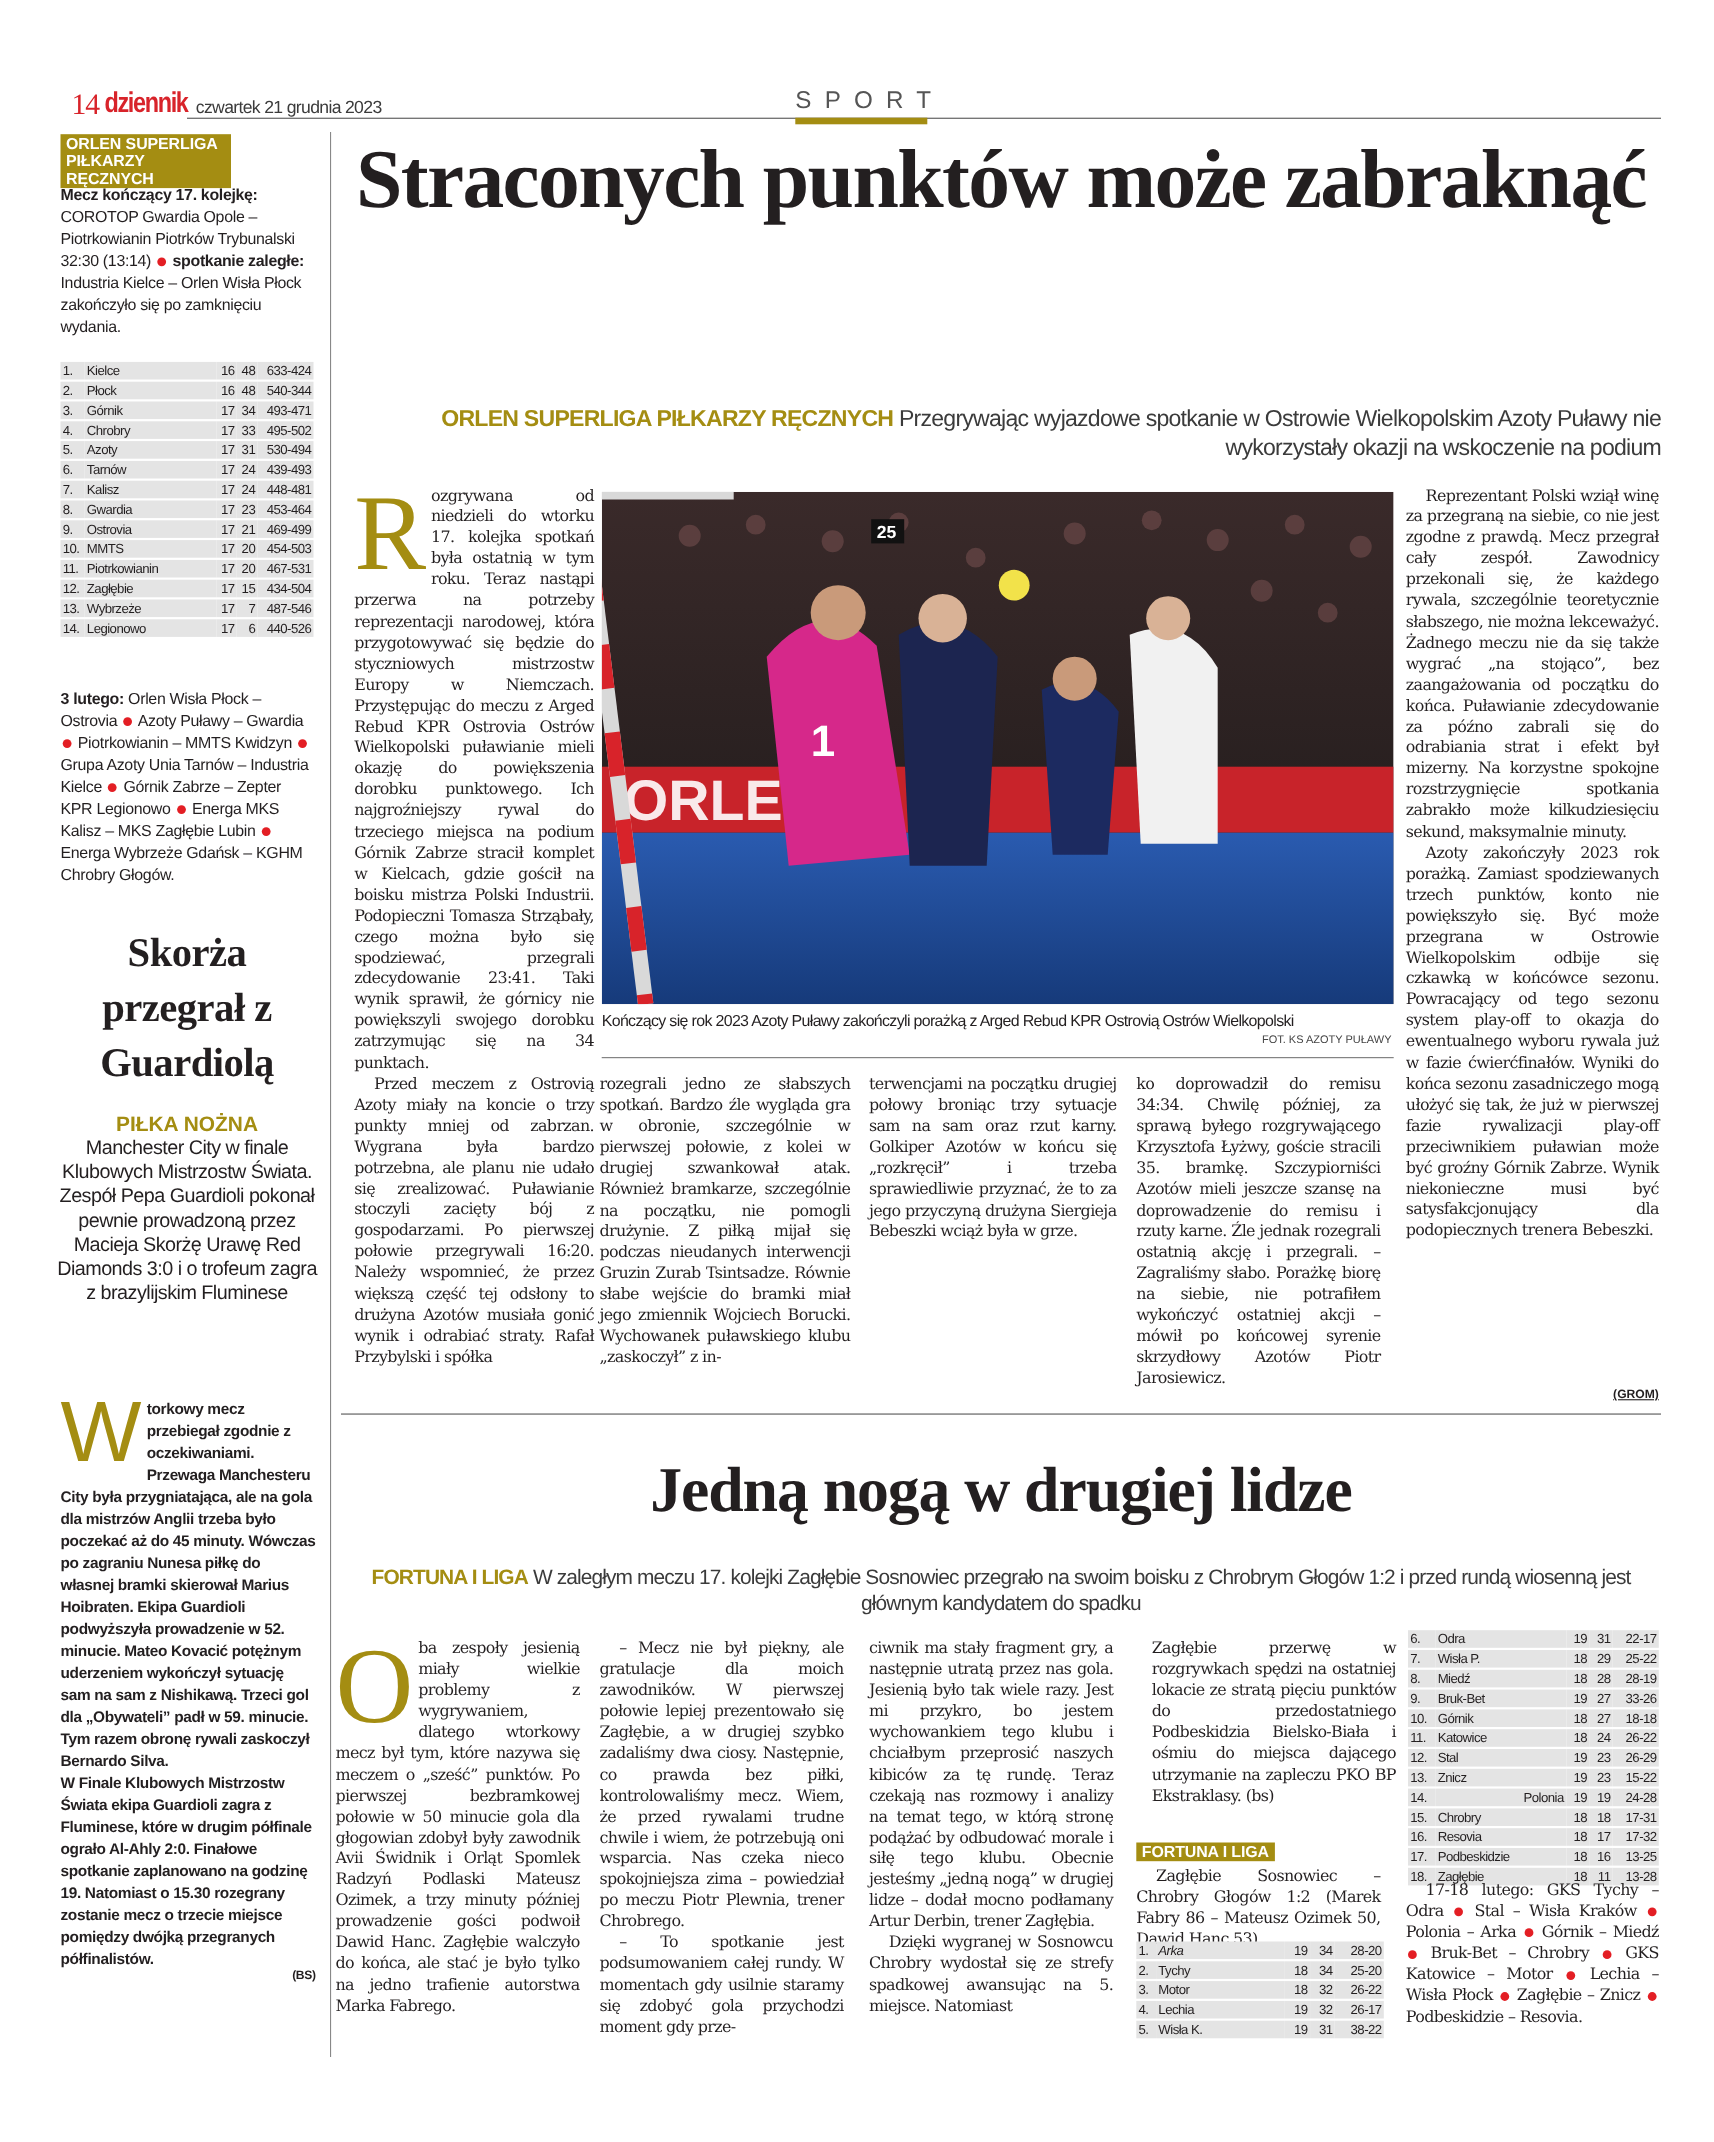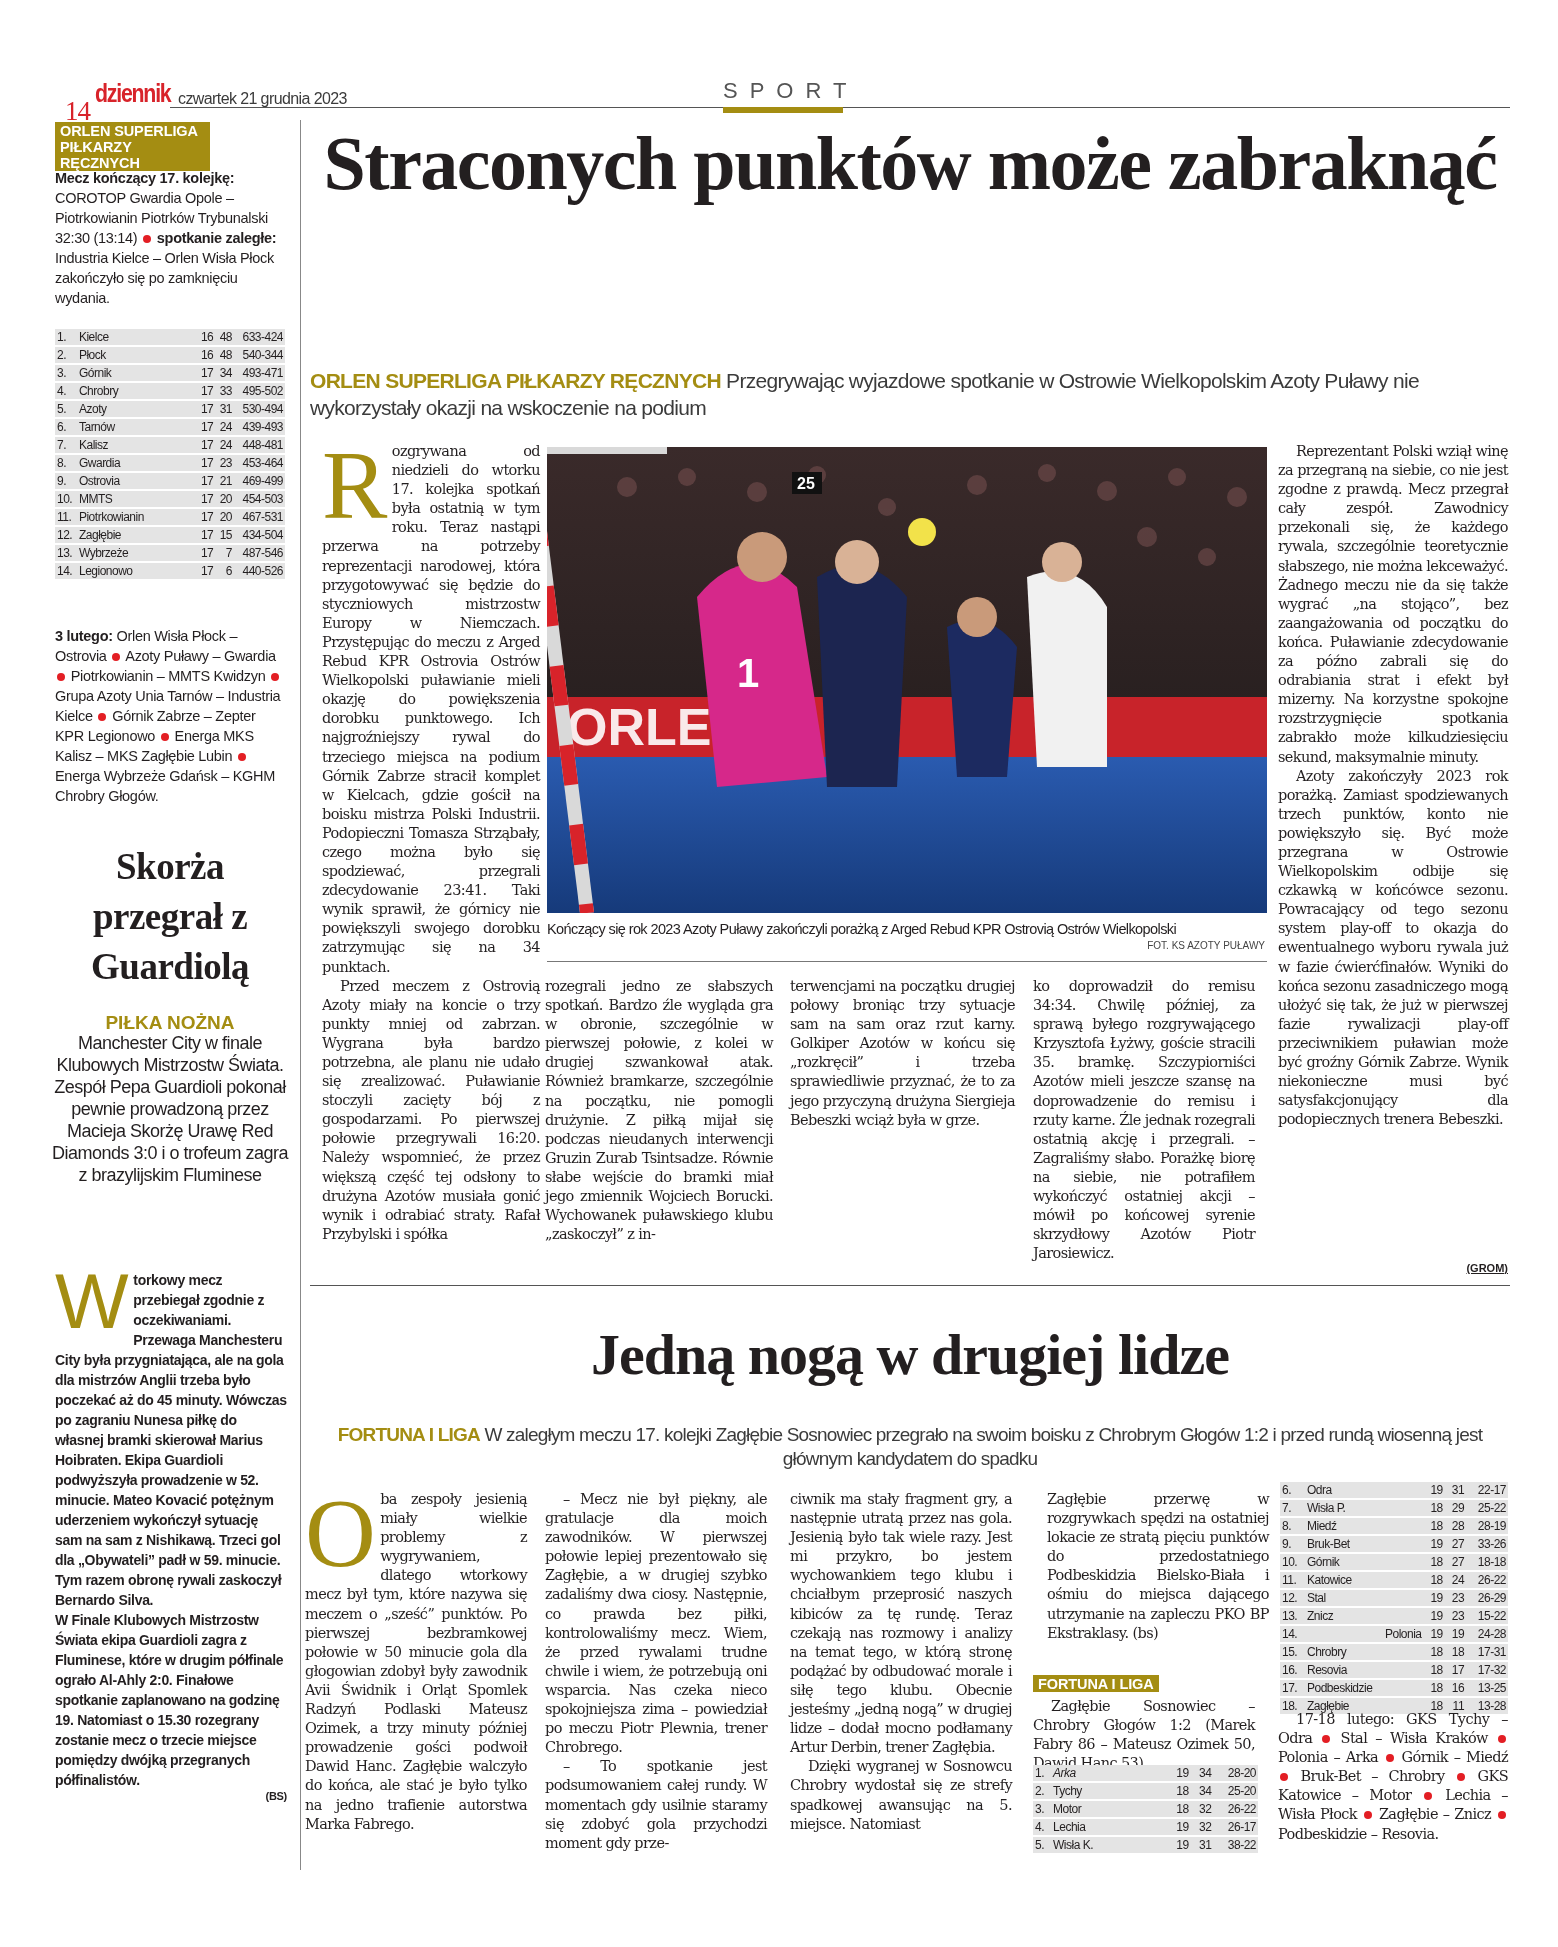--- a/index.html
+++ b/index.html
@@ -3,21 +3,21 @@
 <meta charset="utf-8">
 <style>
   html, body { margin: 0; padding: 0; background: #fff; }
   body { width: 1558px; height: 1947px; position: relative; overflow: hidden; color: #231f20; }
   .abs { position: absolute; }
   .sans { font-family: "Liberation Sans", "DejaVu Sans", sans-serif; }
   .gold { color: #a48d12; }
   .goldbg { background: #a48d12; color: #fff; }
 
   
-  #pagenum { left: 65px; top: 96px; font: 400 27px "Liberation Serif", serif; color: #d8232a; letter-spacing: -1px; text-align: center; }
+  #pagenum { left: 65px; top: 80px; font: 400 27px "Liberation Serif", serif; color: #d8232a; letter-spacing: -1px; text-align: center; }
   #logo { left: 95px; top: 78px; font: 700 26px "Liberation Sans Narrow", "Liberation Sans", sans-serif; color: #d8232a; letter-spacing: -1.5px; transform: scaleX(0.82); transform-origin: left; }
   #date { left: 178px; top: 90px; font: 400 16px "Liberation Sans", sans-serif; color: #3b3b3b; letter-spacing: -0.6px; }
   #header-rule { left: 170px; top: 107px; width: 1340px; height: 1px; background: #555; }
   #section { left: 723px; top: 78px; font: 300 22px "Liberation Sans", sans-serif; color: #555; letter-spacing: 12px; }
   #section-bar { left: 723px; top: 107px; width: 120px; height: 6px; background: #a48d12; }
 
   
   #sidebar-rule { left: 300px; top: 120px; width: 1px; height: 1750px; background: #888; }
   .tag { display: inline-block; font: 700 14.5px "Liberation Sans", sans-serif; padding: 1px 5px 0; line-height: 16px; text-transform: uppercase; letter-spacing: -0.1px; }
   #sb-tag { left: 55px; top: 122px; width: 155px; }
@@ -33,21 +33,21 @@
   #sk-title { left: 50px; top: 842px; width: 240px; text-align: center; font: 700 37px/50px "Liberation Serif", serif; letter-spacing: -0.5px; }
   #sk-tag { left: 50px; top: 1012px; width: 240px; text-align: center; font: 700 19px "Liberation Sans", sans-serif; }
   #sk-lead { left: 50px; top: 1032px; width: 240px; text-align: center; font: 300 18px/22px "Liberation Sans", sans-serif; letter-spacing: -0.5px; }
   #sk-body { left: 55px; top: 1270px; width: 232px; font: 700 14px/20px "Liberation Sans", sans-serif; letter-spacing: -0.3px; }
   .drop { float: left; font-family: "Liberation Serif", serif; color: #a48d12; line-height: 0.8; margin-right: 5px; }
   .drop.sans { font-family: "Liberation Sans", sans-serif; font-weight: 300; }
   .sig { font: 700 11px "Liberation Sans", sans-serif; text-align: right; }
 
   
   #title1 { left: 310px; top: 118px; width: 1200px; text-align: center; font: 700 76px/90px "Liberation Serif", serif; letter-spacing: -1.5px; }
-  #lead1 { left: 310px; top: 367px; width: 1200px; text-align: left; font: 400 21px/27px "Liberation Sans", sans-serif; color: #3b3b3b; letter-spacing: -0.7px; }
+  #lead1 { left: 310px; top: 367px; width: 1200px; text-align: right; font: 400 21px/27px "Liberation Sans", sans-serif; color: #3b3b3b; letter-spacing: -0.7px; }
   #lead1 .kick { font-weight: 700; color: #a48d12; }
   .col { font: 400 14.5px/19.1px "DejaVu Serif", serif; letter-spacing: -0.6px; text-align: justify; hyphens: manual; }
   .col p { margin: 0; text-indent: 18px; }
   .col p.first { text-indent: 0; }
   #a1c1 { left: 322px; top: 442px; width: 218px; }
   #photo { left: 547px; top: 447px; width: 720px; height: 466px; overflow: hidden; }
   #caption { left: 547px; top: 920px; width: 655px; font: 400 14.5px/19px "Liberation Sans", sans-serif; letter-spacing: -0.6px; }
   #credit { left: 1100px; top: 940px; width: 165px; text-align: right; font: 400 10px "Liberation Sans", sans-serif; color: #444; }
   #cap-rule { left: 547px; top: 961px; width: 720px; height: 1px; background: #777; }
   #a1c2 { left: 545px; top: 977px; width: 228px; }

